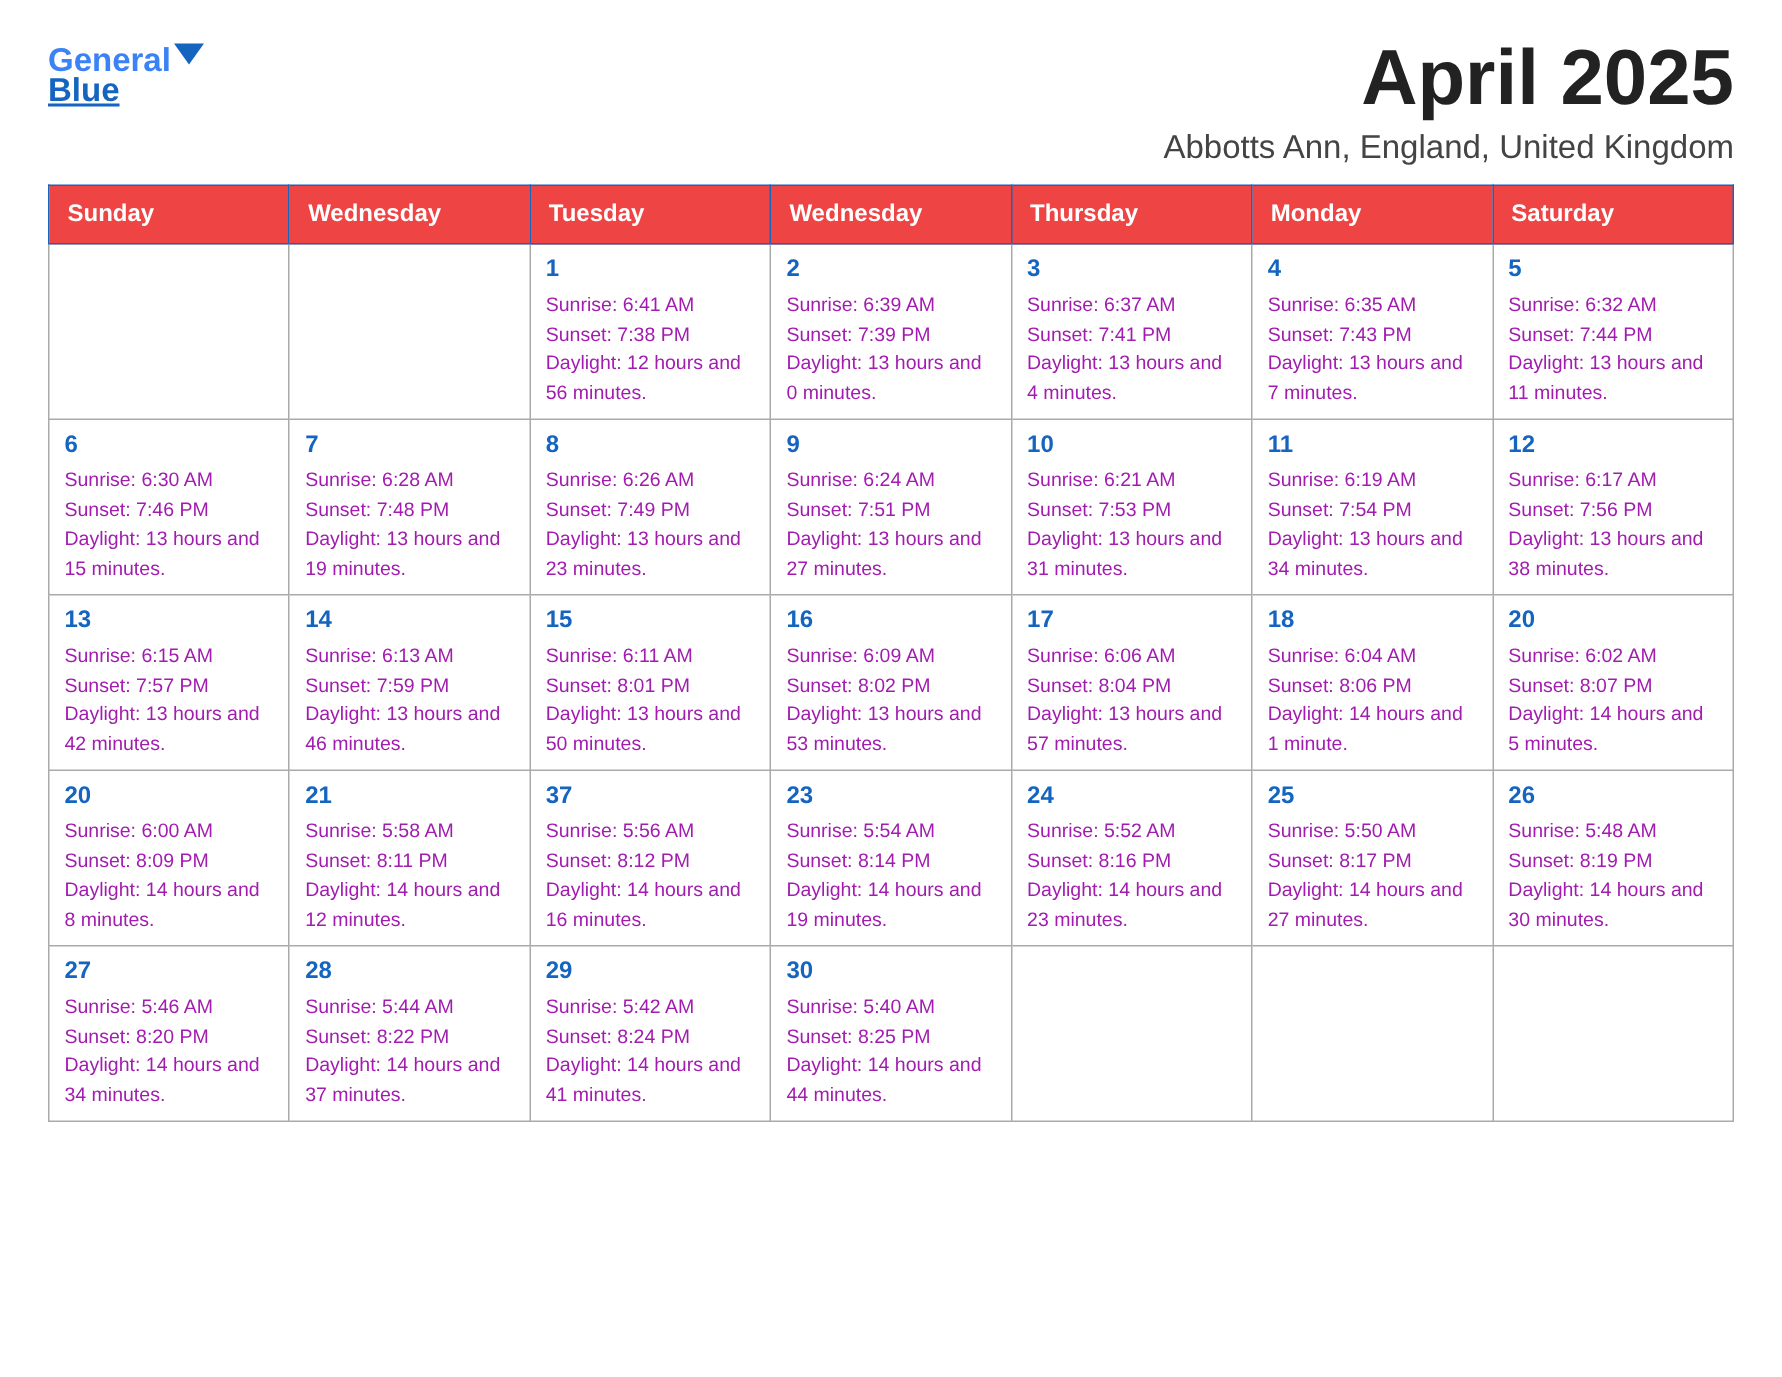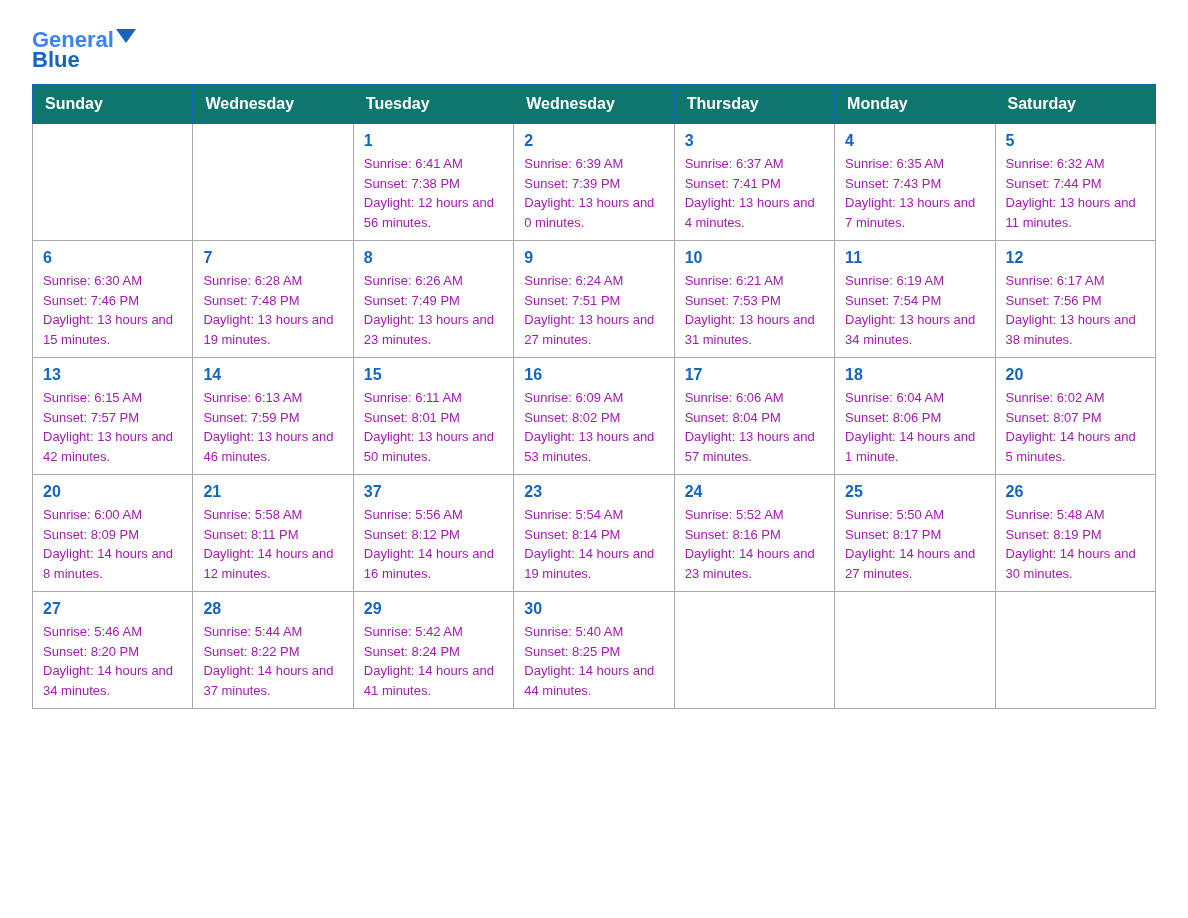--- a/index.html
+++ b/index.html
@@ -54,21 +54,21 @@
       font-size: 22px;
       color: #444;
       margin-top: 4px;
     }
     table {
       width: 100%;
       border-collapse: collapse;
       margin-top: 12px;
     }
     thead tr {
-      background-color: #0f766e;
+      background-color: #ef4444;
       color: #fff;
     }
     thead th {
       padding: 10px 12px;
       font-size: 16px;
       font-weight: bold;
       text-align: left;
       border: 1px solid #1565c0;
     }
     tbody tr {
@@ -104,21 +104,25 @@
   </style>
 </head>
 <body>
 
 <div class="header-row">
   <div class="logo">
     <div style="display:flex; align-items:center; gap:0;">
       <span class="logo-text">General</span>
       <span class="logo-triangle"></span>
     </div>
-    <span class="logo-text blue" style="color:#1565c0; margin-top:-4px;">Blue</span>
+    <span class="logo-text blue" style="color:#1565c0; margin-top:-4px;text-decoration:underline;">Blue</span>
+  </div>
+  <div class="title-block">
+    <div class="month-title">April 2025</div>
+    <div class="location-title">Abbotts Ann, England, United Kingdom</div>
   </div>
 </div>
 
 <table>
   <thead>
     <tr>
     <th>Sunday</th>
         <th>Wednesday</th>
         <th>Tuesday</th>
         <th>Wednesday</th>

